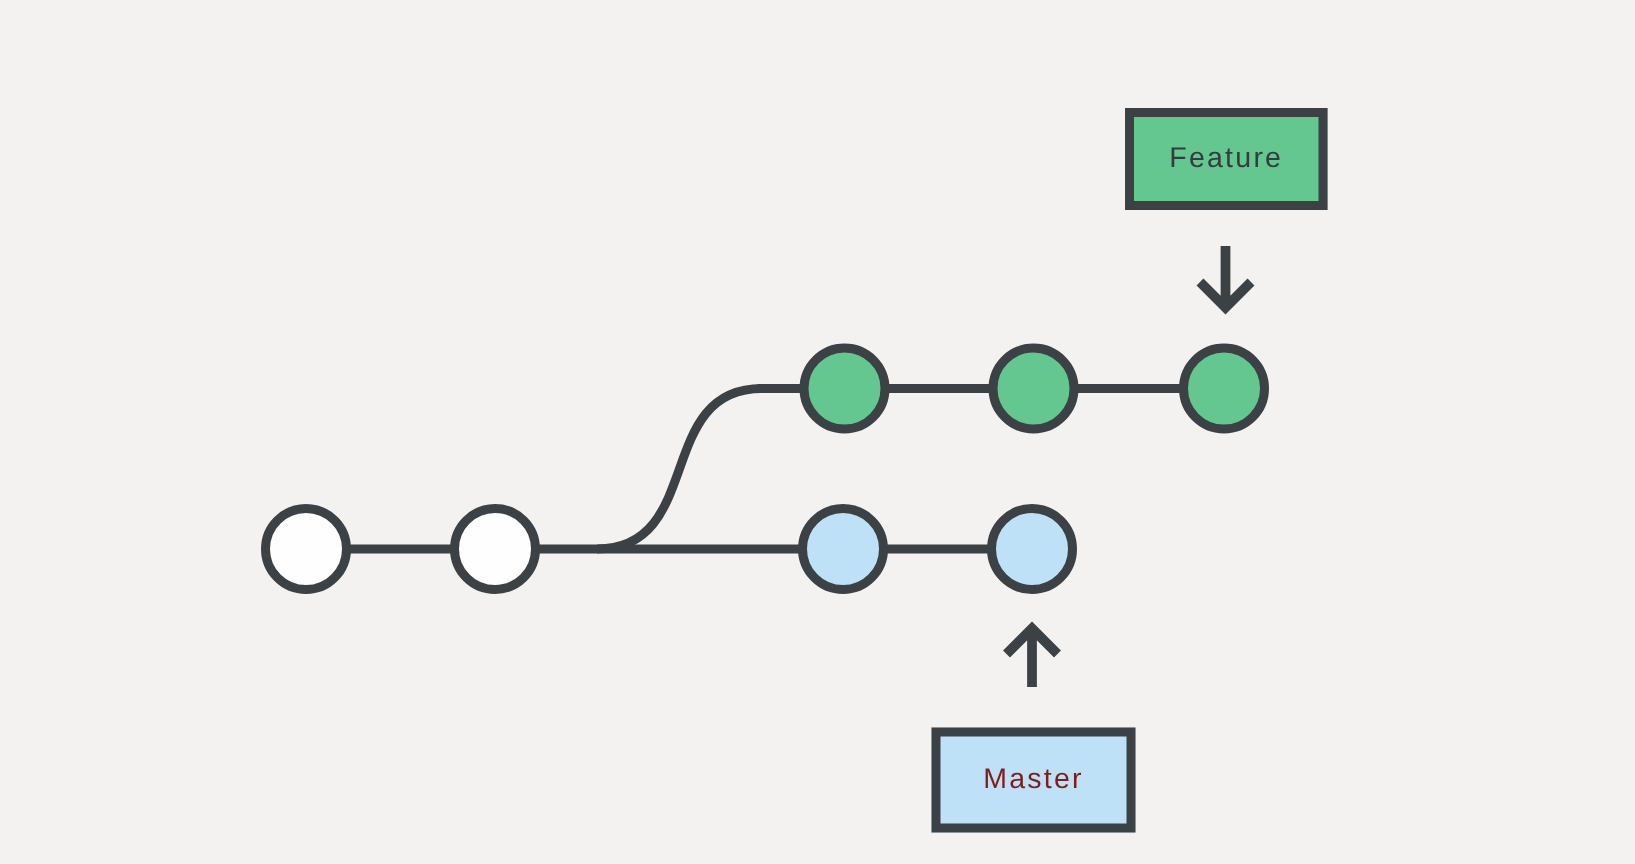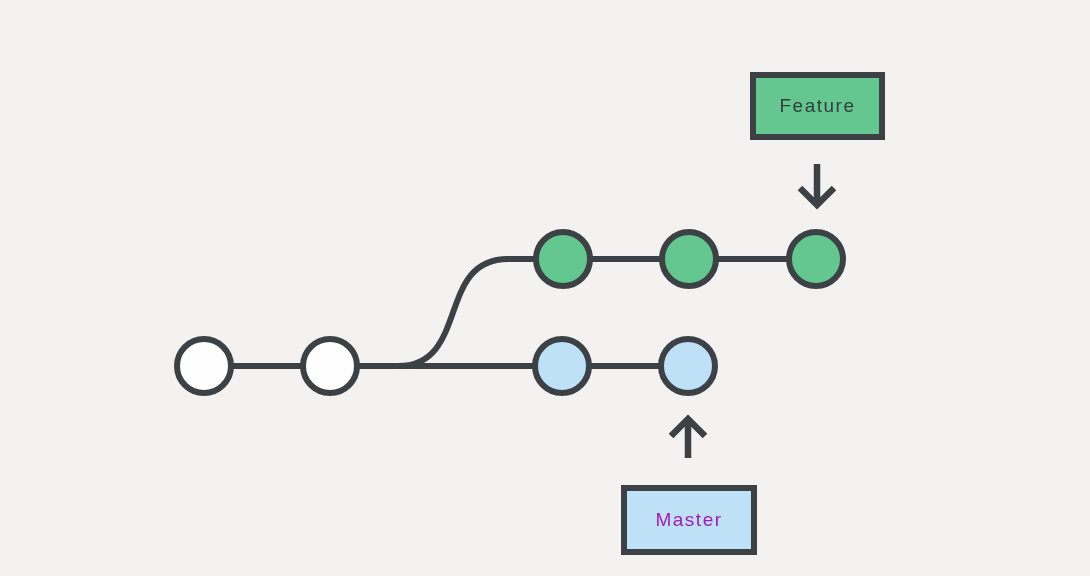--- a/index.html
+++ b/index.html
@@ -57,16 +57,16 @@
       <circle cx="562" cy="366" r="27" fill="#bfe1f8" stroke="#3b4144" stroke-width="6"></circle>
       <circle cx="688" cy="366" r="27" fill="#bfe1f8" stroke="#3b4144" stroke-width="6"></circle>
       <path d="M 817 164 L 817 205 M 800 188 L 817 205 L 834 188" fill="none" stroke="#3b4144" stroke-width="6.5" stroke-linejoin="miter"></path>
       <path d="M 688 458 L 688 419 M 671 436 L 688 419 L 705 436" fill="none" stroke="#3b4144" stroke-width="6.5" stroke-linejoin="miter"></path>
     </svg>
 
   <div class="label-box feature-box" style="background: rgb(99, 199, 143); border: 6px solid rgb(59, 65, 68); color: rgb(52, 60, 63);">
     <span>Feature</span>
   </div>
 
-  <div class="label-box master-box" style="background: rgb(191, 225, 248); border: 6px solid rgb(59, 65, 68); color: #a21caf;">
+  <div class="label-box master-box" style="background: rgb(191, 225, 248); border: 6px solid rgb(59, 65, 68); color: #7f1d1d;">
     <span>Master</span>
   </div>
 </div>
 
 </body></html>

